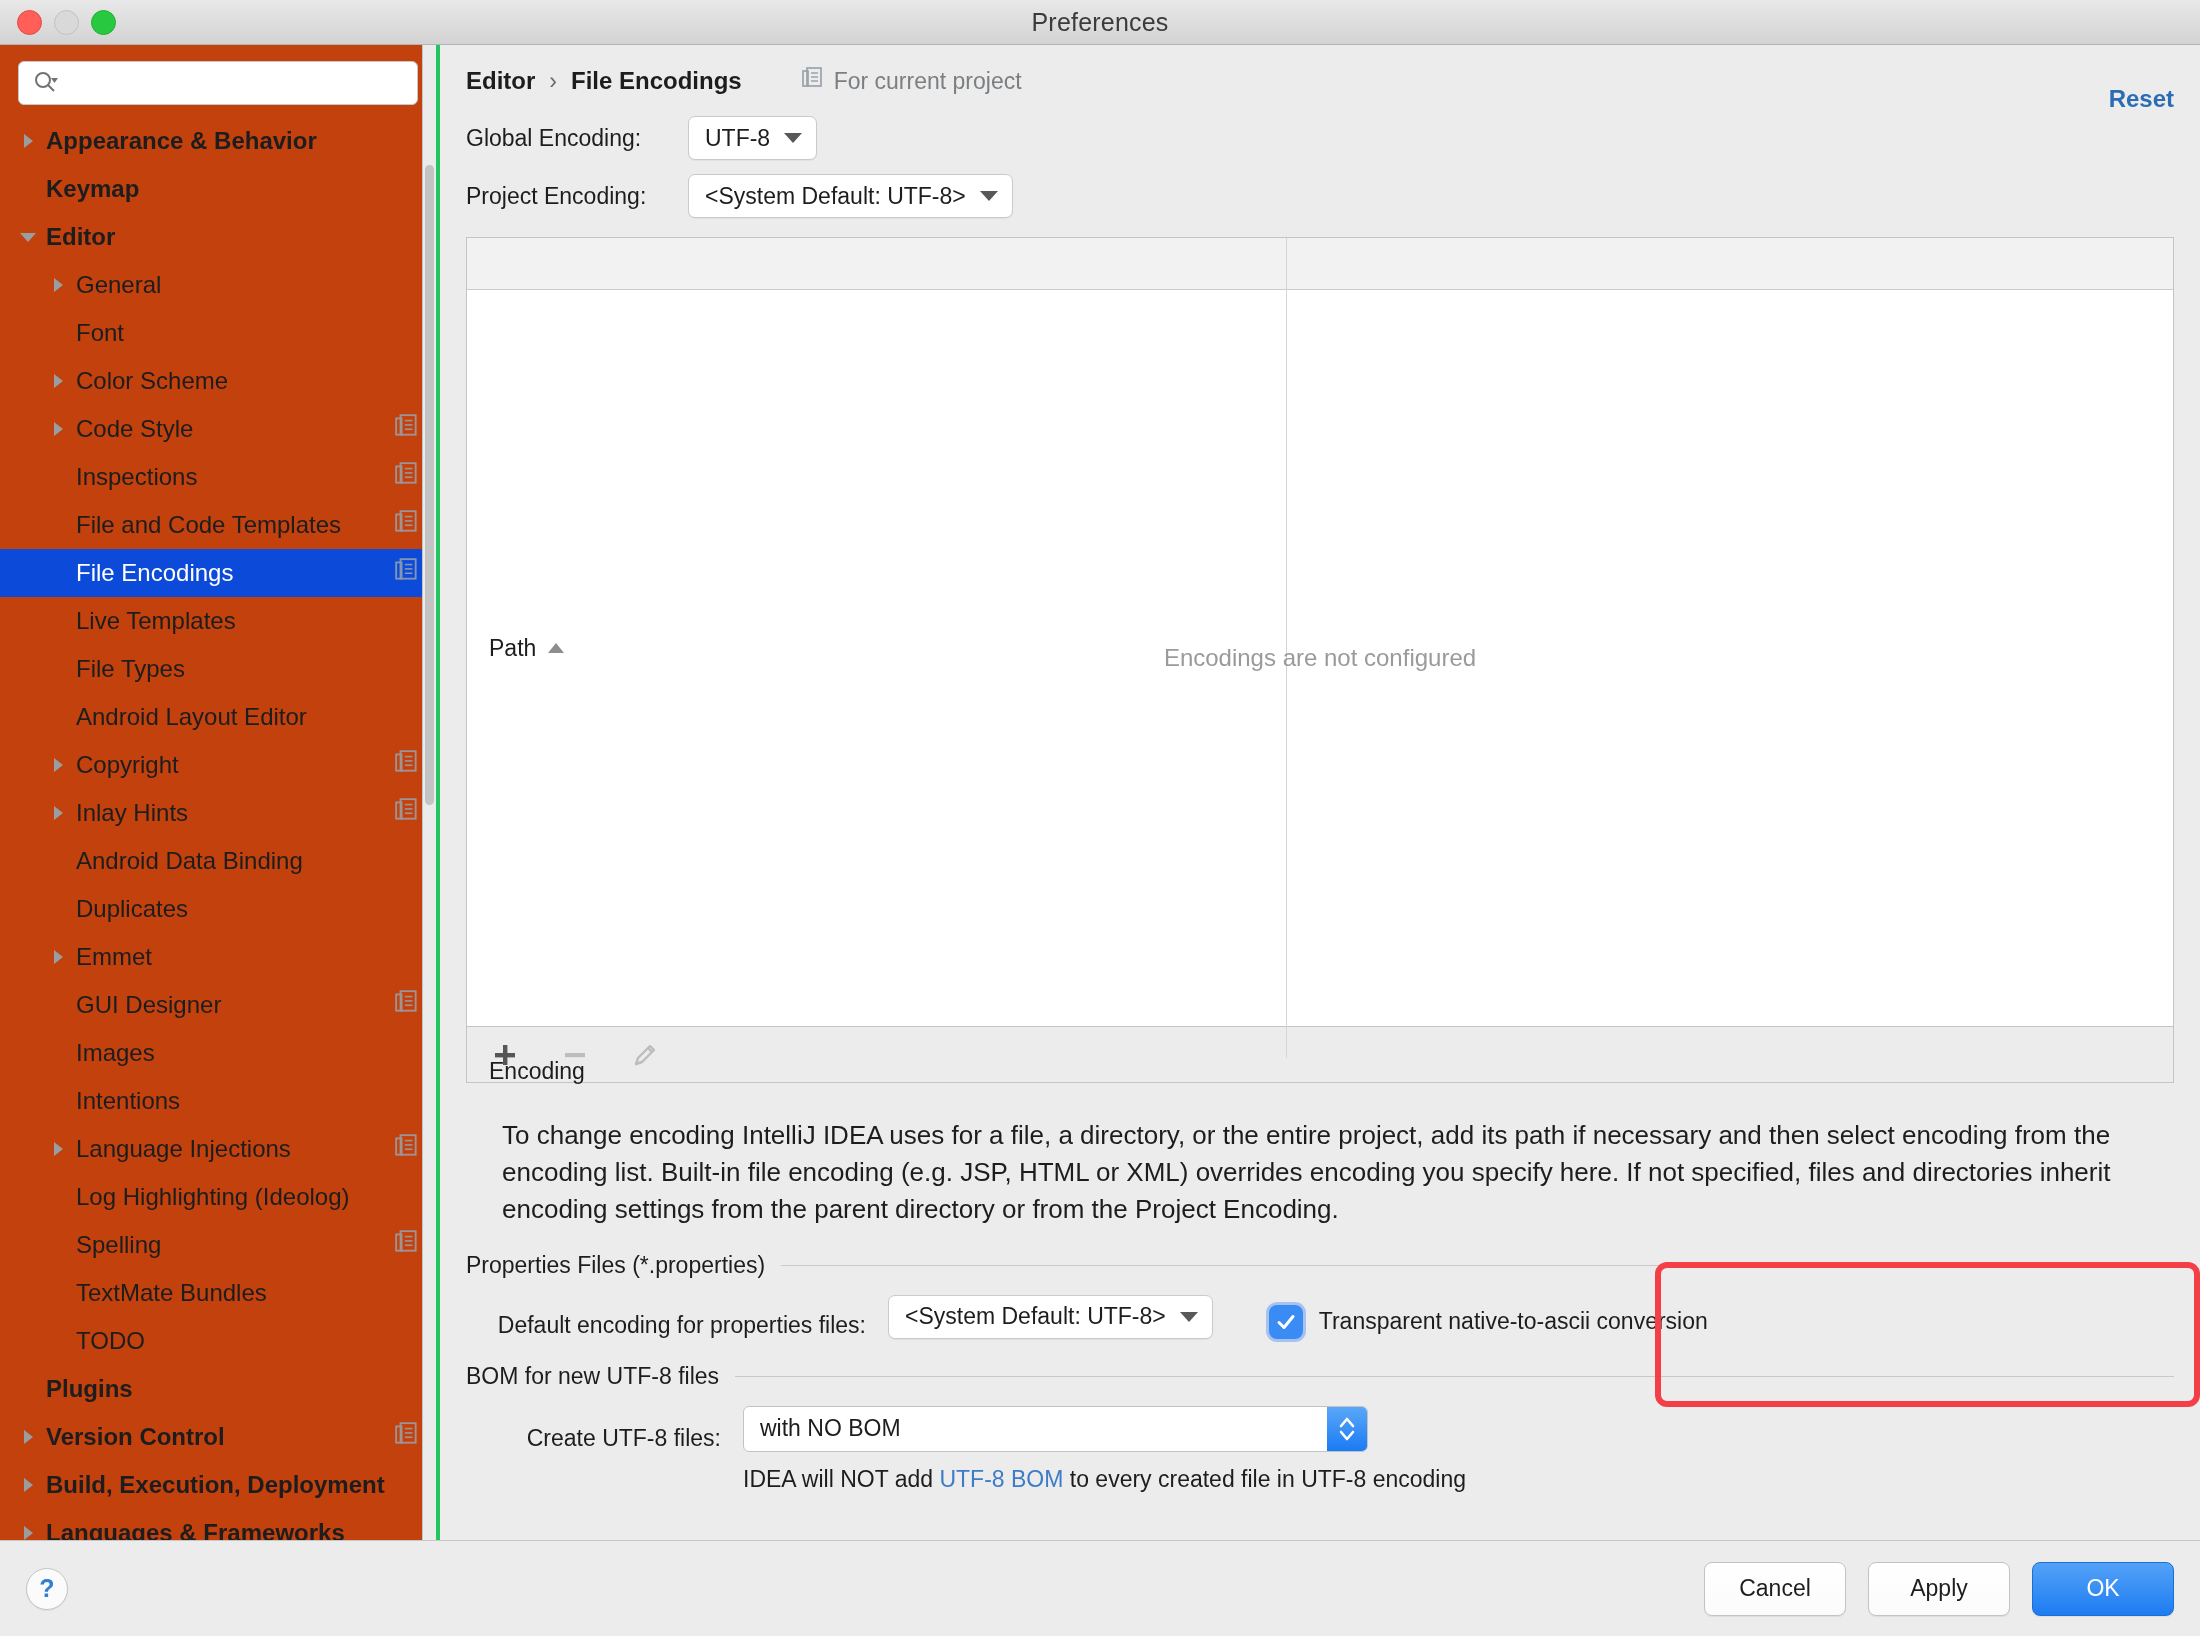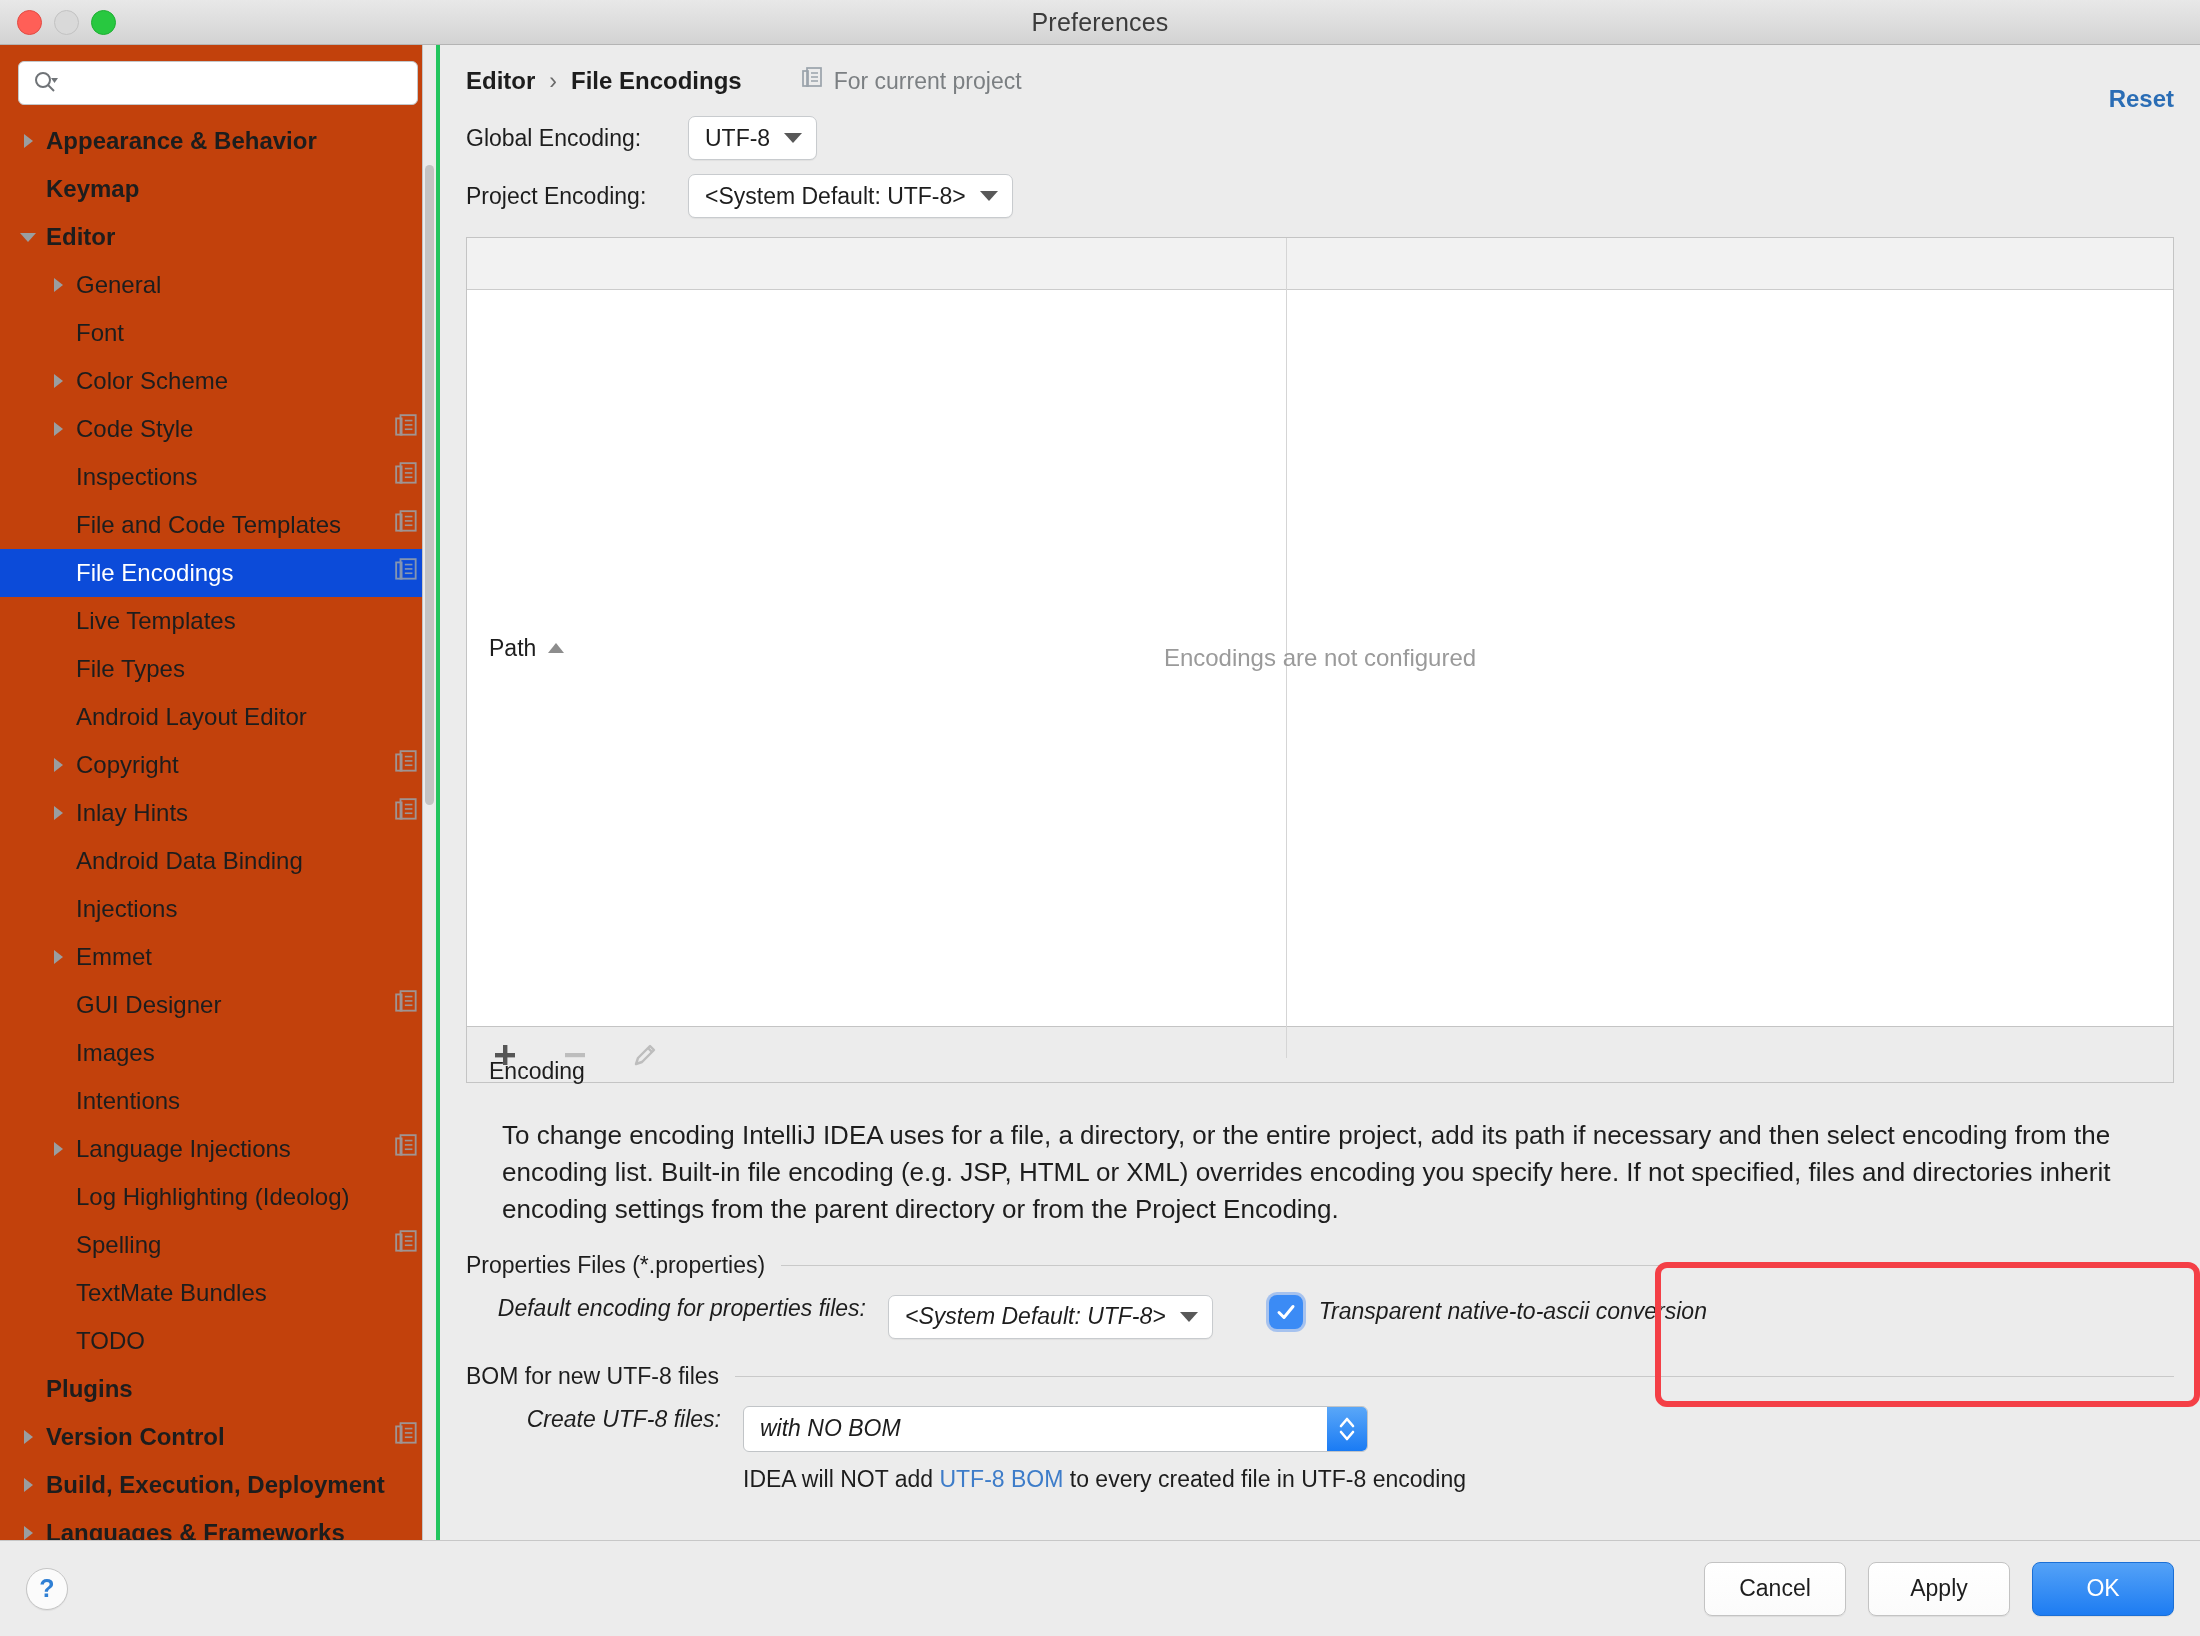--- a/index.html
+++ b/index.html
@@ -159,21 +159,21 @@
     margin-top: 34px; padding: 0 16px 0 36px;
     font-size: 26px; line-height: 1.42; color: #1d1d1d; max-width: 1700px;
   }
 
   
   .group { margin-top: 24px; }
   .group-head { display: flex; align-items: center; gap: 16px; }
   .group-title { font-size: 23px; color: #1d1d1d; white-space: nowrap; }
   .group-rule { flex: 1; height: 1px; background: #c9c9c9; }
 
-  .frow { display: flex; align-items: flex-start; margin-top: 16px; font-style: italic; }
+  .frow { display: flex; align-items: flex-end; margin-top: 16px; }
   .frow .flbl { font-size: 23px; color: #1d1d1d; text-align: right; }
 
   .checkwrap { display: flex; align-items: center; gap: 16px; cursor: pointer; }
   .cbox {
     width: 34px; height: 34px; border-radius: 8px;
     background: #3b8bf5; display: flex; align-items: center; justify-content: center;
     box-shadow: 0 0 0 3px rgba(110,160,240,.55);
   }
   .cbox svg { display: block; }
   .cblabel { font-size: 23px; color: #1d1d1d; }
@@ -376,21 +376,21 @@
                 <rect x="1" y="5" width="5" height="15" fill="none" stroke="#9aa3ab" stroke-width="1.7"></rect>
               </svg></span>
           </div>
           <div class="tree-row lvl1">
             <span class="arrow"></span>
             <span class="lbl">Android Data Binding</span>
             <span class="copy-icon"></span>
           </div>
           <div class="tree-row lvl1">
             <span class="arrow"></span>
-            <span class="lbl">Injections</span>
+            <span class="lbl">Duplicates</span>
             <span class="copy-icon"></span>
           </div>
           <div class="tree-row lvl1">
             <span class="arrow">
               <span class="tri"></span>
             </span>
             <span class="lbl">Emmet</span>
             <span class="copy-icon"></span>
           </div>
           <div class="tree-row lvl1">

